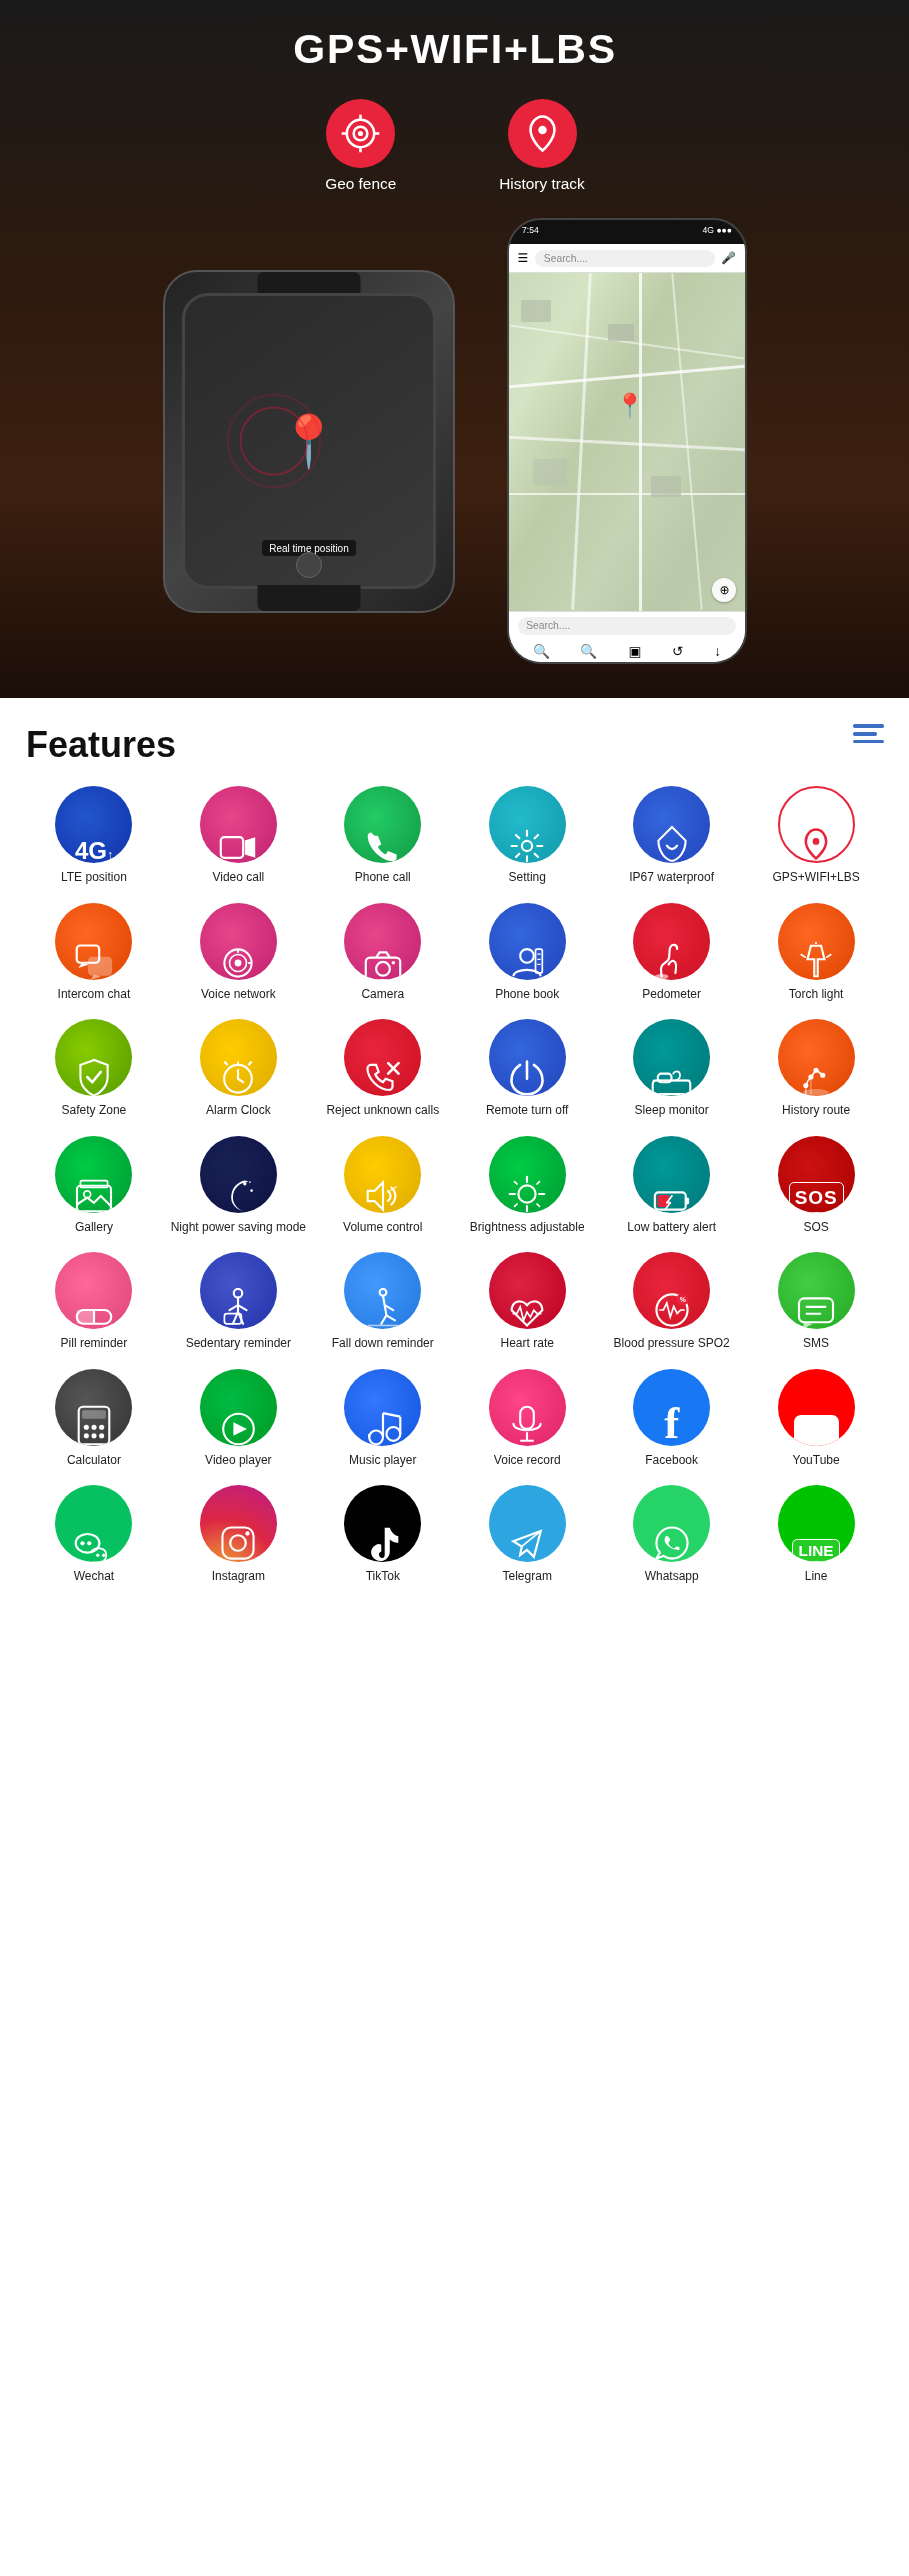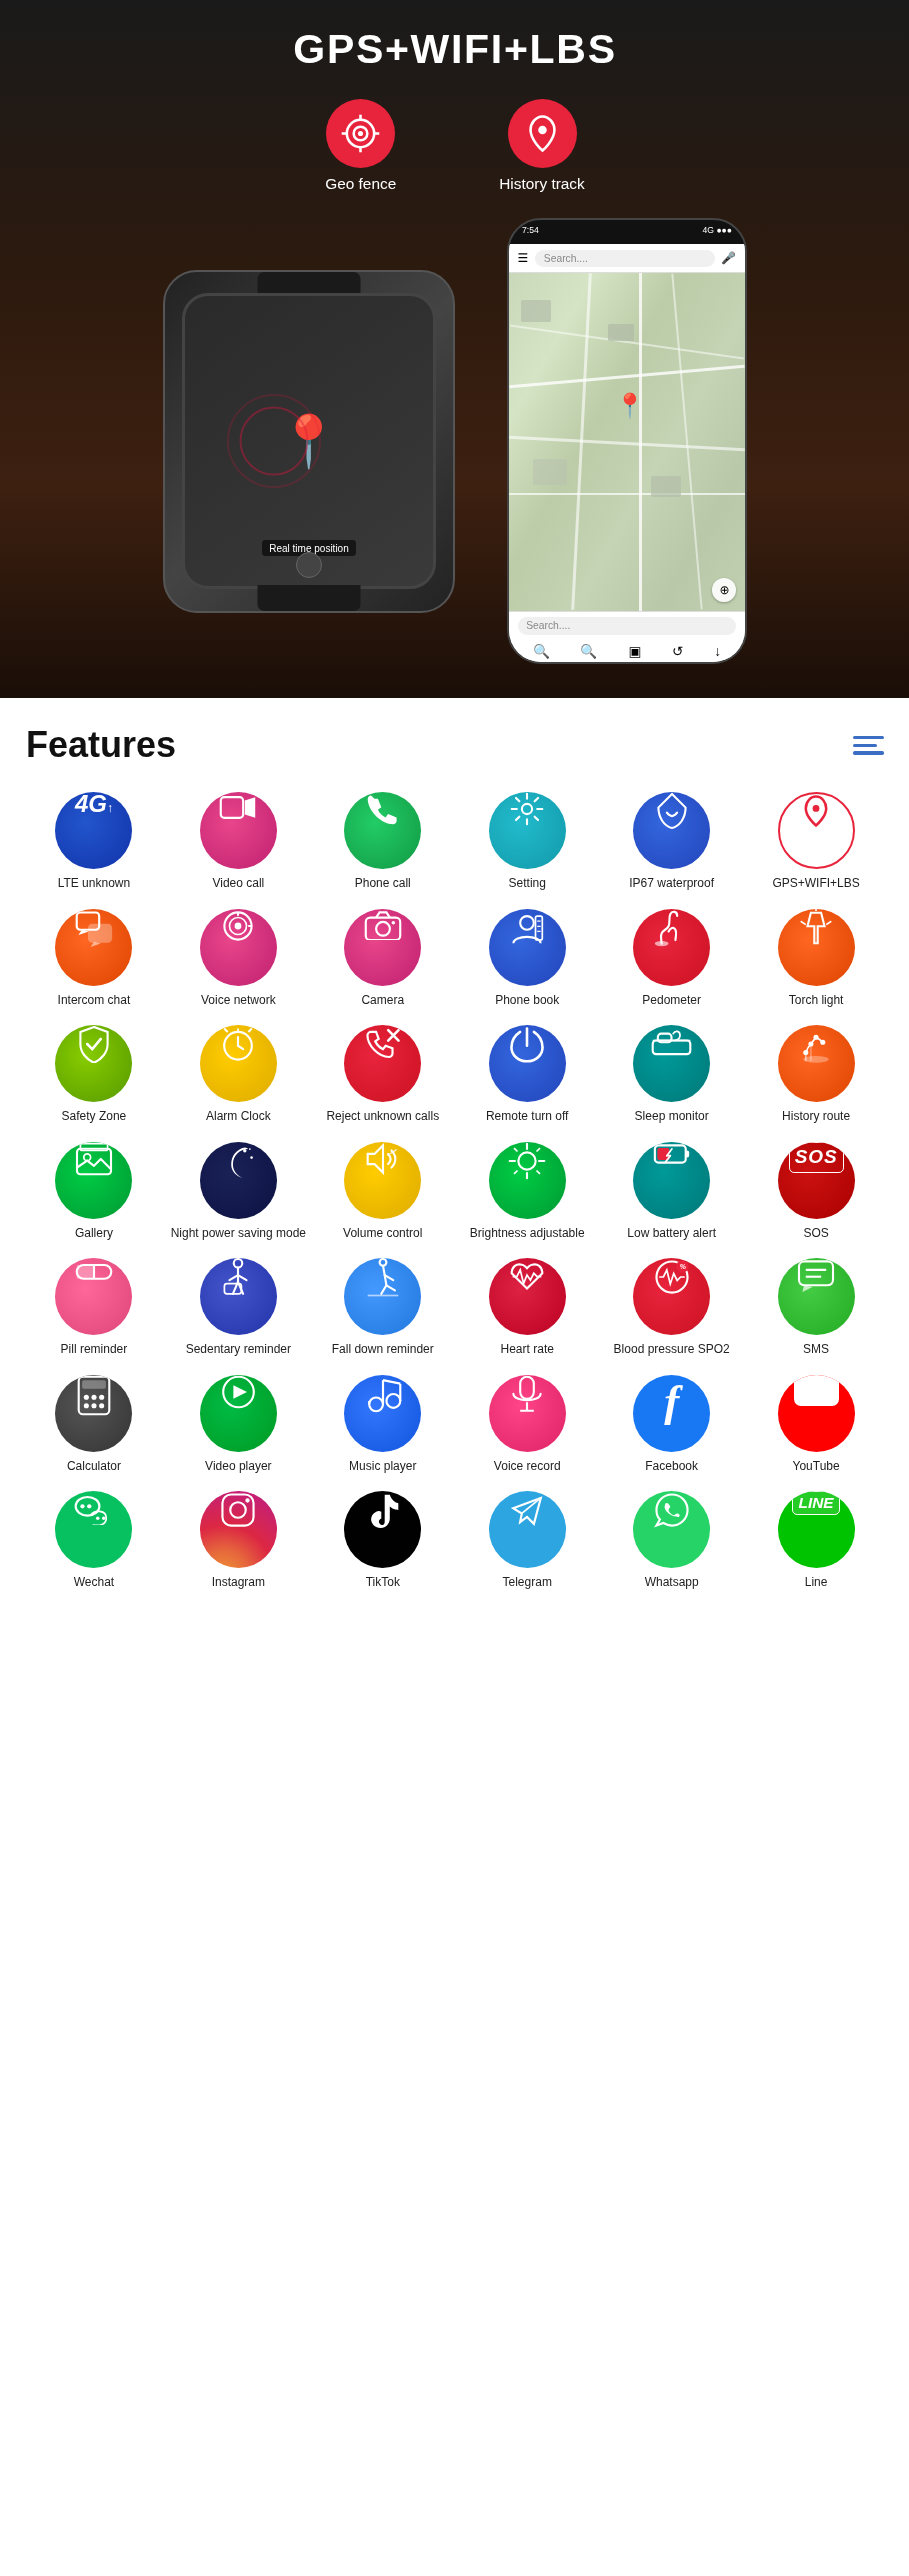--- a/index.html
+++ b/index.html
@@ -107,22 +107,22 @@
 
     
     .features-section {
       padding: 26px 26px 34px;
       background: #fff;
     }
 
     .features-header {
       display: flex;
       justify-content: space-between;
-      align-items: center;
-      margin-bottom: 26px;
+      align-items: flex-start;
+      margin-bottom: 20px;
     }
 
     .features-title {
       font-size: 36px;
       font-weight: 900;
       color: #111;
     }
 
     .menu-icon {
       display: flex;
@@ -152,27 +152,26 @@
       flex-direction: column;
       align-items: center;
       gap: 6.9px;
     }
 
     .feature-icon {
       width: 77px;
       height: 77px;
       border-radius: 50%;
       display: flex;
-      align-items: flex-start;
+      align-items: flex-end;
       justify-content: center;
       font-size: 33px;
       color: #fff;
       position: relative;
       overflow: hidden;
-      font-style: italic;
     }
 
     .feature-label {
       font-size: 12px;
       color: #222;
       text-align: center;
       font-weight: 500;
       line-height: 1.3;
     }
 
@@ -327,21 +326,21 @@
       <div class="menu-line"></div>
       <div class="menu-line"></div>
     </div>
   </div>
 
   <div class="features-grid" id="features-grid">
   <div class="feature-item">
         <div class="feature-icon bg-blue-dark">
           <div style="font-size:24px;font-weight:900;color:#fff;line-height:1;">4G<span style="font-size:12px;">↑</span></div>
         </div>
-        <span class="feature-label">LTE unknown</span>
+        <span class="feature-label">LTE position</span>
       </div>
       <div class="feature-item">
         <div class="feature-icon bg-pink">
           <svg width="38" height="31" viewBox="0 0 44 36">
             <rect x="2" y="6" width="26" height="24" rx="4" fill="none" stroke="white" stroke-width="2.5"></rect>
             <polygon points="30,10 42,6 42,30 30,26" fill="white"></polygon>
           </svg>
         </div>
         <span class="feature-label">Video call</span>
       </div>

